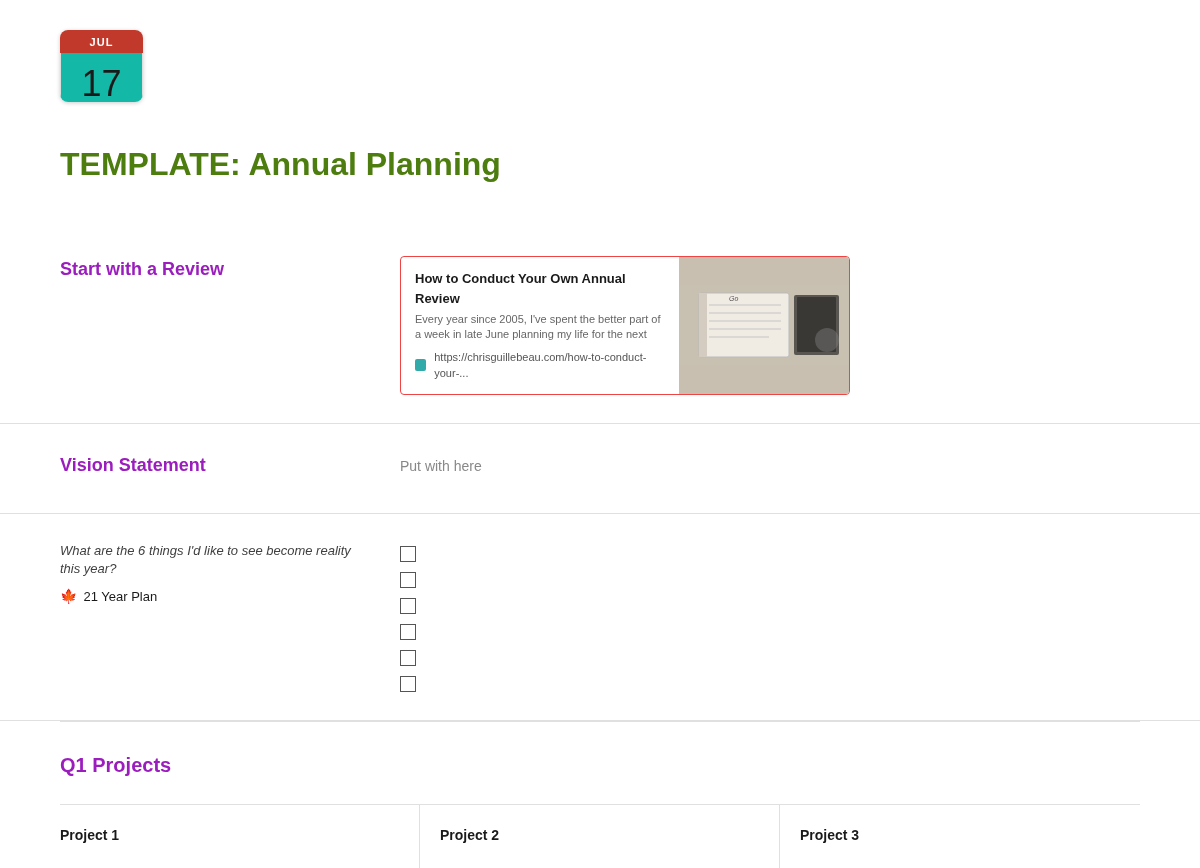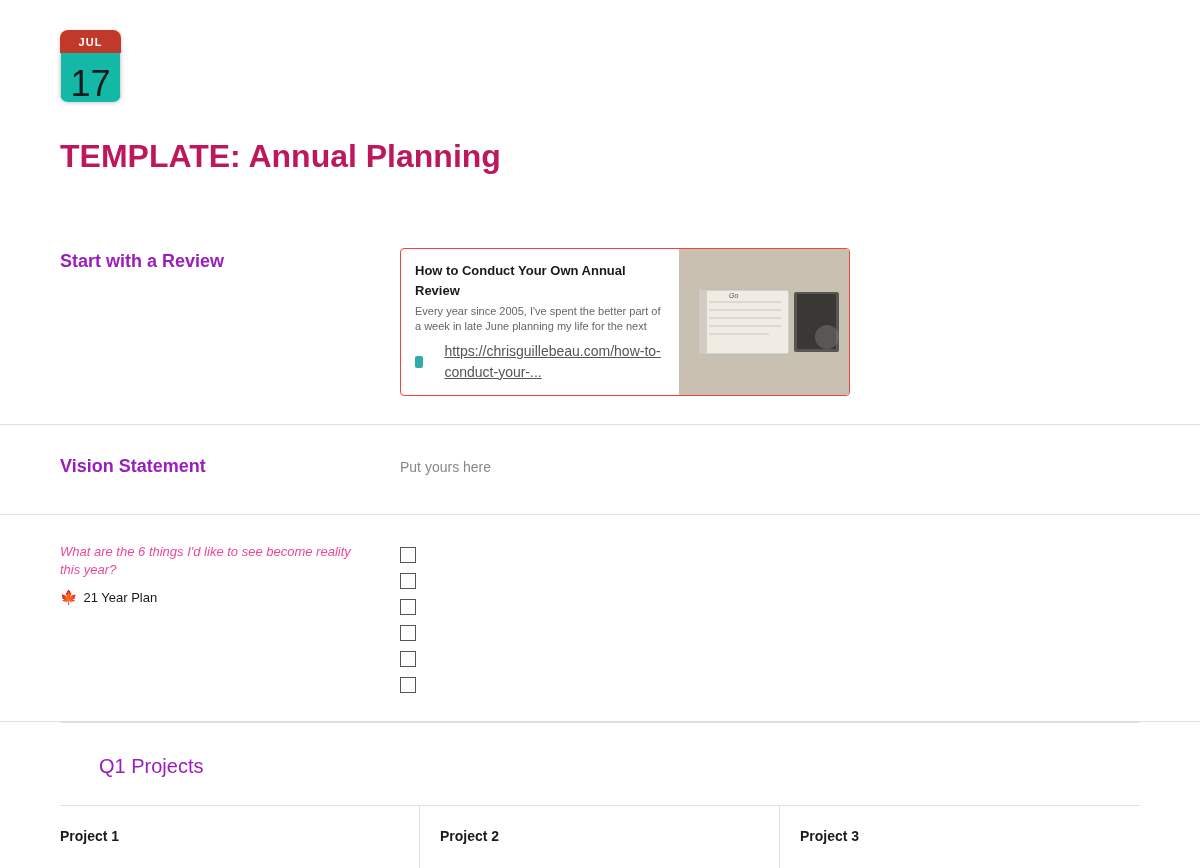--- a/index.html
+++ b/index.html
@@ -9,26 +9,26 @@
       color: #1a1a1a;
       font-size: 14px;
       line-height: 1.5;
     }
     .page {
       max-width: 1200px;
       margin: 0 auto;
       padding: 30px 60px 60px 60px;
     }
     .calendar-icon {
-      width: 61px;
+      width: 83px;
       height: 72px;
       border-radius: 8px;
       overflow: hidden;
       box-shadow: 0 1px 4px rgba(0,0,0,0.2);
-      margin-bottom: 24px;
+      margin-bottom: 32px;
       display: inline-block;
     }
     .calendar-top {
       background: #c0392b;
       color: #fff;
       text-align: center;
       font-size: 11px;
       font-weight: 600;
       letter-spacing: 1px;
       padding: 4px 0 2px;
@@ -40,21 +40,21 @@
       font-size: 36px;
       font-weight: 300;
       color: #1a1a1a;
       padding: 4px 0;
       border: 1px solid #ddd;
       border-top: none;
     }
     .page-title {
       font-size: 32px;
       font-weight: 700;
-      color: #be185d;
+      color: #4d7c0f;
       margin-bottom: 40px;
     }
     .section {
       margin-bottom: 0;
     }
     .section-divider {
       border: none;
       border-top: 1px solid #e0e0e0;
       margin: 0 -60px;
     }
@@ -69,21 +69,21 @@
       max-width: 300px;
     }
     .section-heading {
       font-size: 18px;
       font-weight: 600;
       color: #9b1dbd;
       margin-bottom: 6px;
     }
     .section-subtext {
       font-size: 13px;
-      color: #ec4899;
+      color: #404040;
       font-style: italic;
       line-height: 1.4;
       margin-bottom: 8px;
     }
     .section-link {
       display: flex;
       align-items: center;
       gap: 6px;
       font-size: 13px;
       color: #1a1a1a;
@@ -110,26 +110,25 @@
       color: #1a1a1a;
       margin-bottom: 4px;
     }
     .link-preview-desc {
       font-size: 11px;
       color: #666;
       line-height: 1.4;
       margin-bottom: 6px;
     }
     .link-preview-url {
-      font-size: 14px;
+      font-size: 11px;
       color: #555;
       display: flex;
       align-items: center;
-      gap: 21px;
-      text-decoration: underline;
+      gap: 8px;
     }
     .link-favicon {
       width: 12px;
       height: 12px;
       background: #3aa;
       border-radius: 2px;
       display: inline-block;
     }
     .link-preview-image {
       width: 170px;
@@ -178,24 +177,23 @@
       margin: 0 -0px;
     }
     .q1-header {
       display: flex;
       align-items: flex-start;
       gap: 40px;
       margin-bottom: 24px;
     }
     .q1-title {
       font-size: 20px;
-      font-weight: 400;
+      font-weight: 700;
       color: #9b1dbd;
       min-width: 160px;
-      margin-left: 39px;
     }
     .q1-subtitle {
       font-size: 13px;
       color: #888;
       font-style: italic;
       margin-bottom: 6px;
     }
     .q1-link {
       display: flex;
       align-items: center;
@@ -283,21 +281,21 @@
 
   <hr class="section-divider">
 
   
   <div class="section">
     <div class="section-row">
       <div class="section-label">
         <div class="section-heading">Vision Statement</div>
       </div>
       <div class="section-content">
-        <div class="vision-text">Put yours here</div>
+        <div class="vision-text">Put with here</div>
       </div>
     </div>
   </div>
 
   <hr class="section-divider">
 
   
   <div class="section">
     <div class="section-row">
       <div class="section-label">

